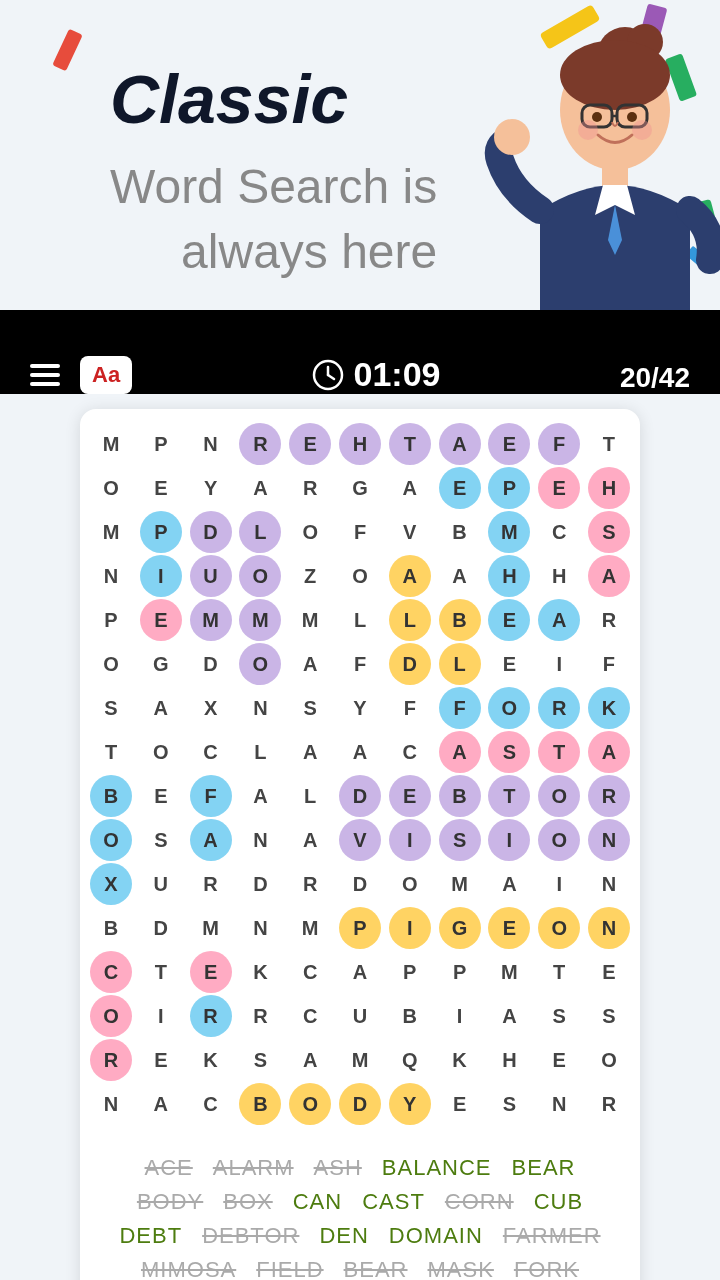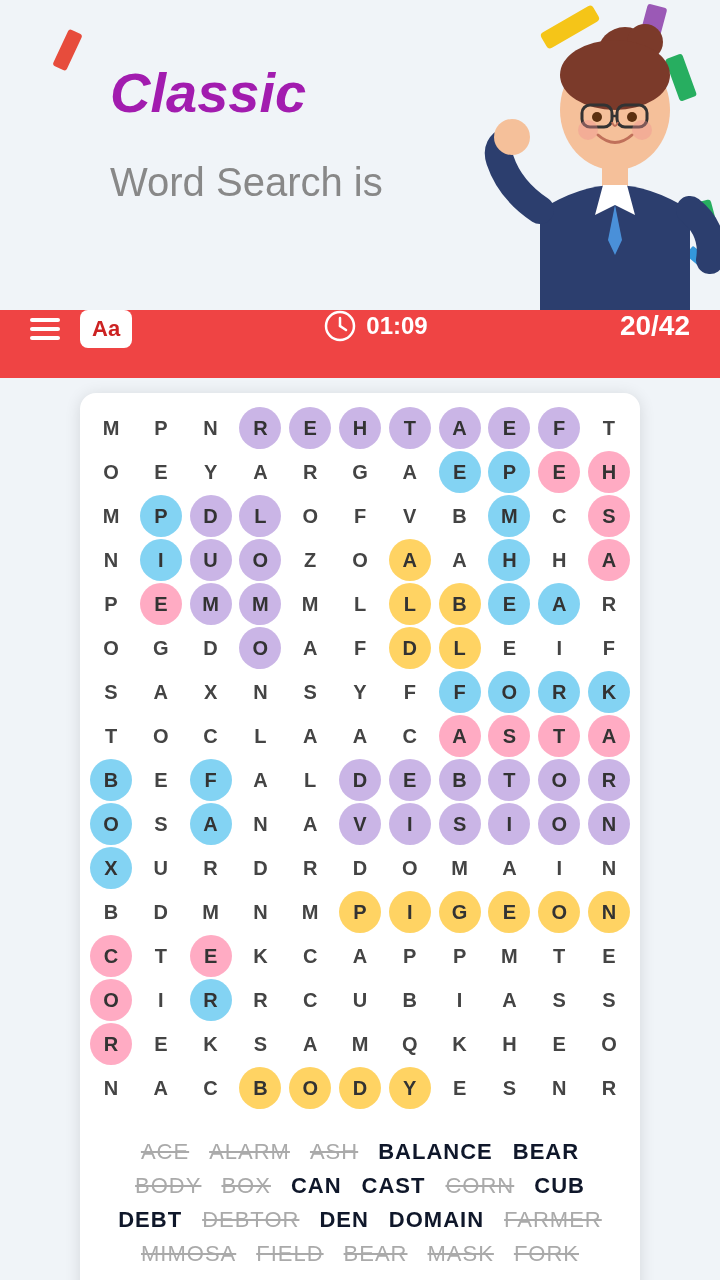--- a/index.html
+++ b/index.html
@@ -24,54 +24,54 @@
 
     .confetti-piece {
       position: absolute;
       border-radius: 2px;
     }
 
     .classic-title {
       position: absolute;
       top: 60px;
       left: 110px;
-      font-size: 56px;
+      font-size: 68px;
       font-weight: 900;
-      color: #a21caf;
+      color: #0f172a;
       font-style: italic;
       z-index: 2;
     }
 
     .subtitle {
       position: absolute;
       top: 155px;
       left: 110px;
-      font-size: 40px;
+      font-size: 48px;
       color: #888;
       line-height: 1.35;
       z-index: 2;
       text-align: right;
     }
 
     .character {
       position: absolute;
       right: 0;
       top: 0;
       width: 280px;
       height: 310px;
       z-index: 3;
     }
 
     
     .toolbar {
-      background: #ef4444;
+      background: #000000;
       width: 100%;
-      height: 68px;
-      display: flex;
-      align-items: flex-start;
+      height: 84px;
+      display: flex;
+      align-items: flex-end;
       justify-content: space-between;
       padding: 0 30px;
     }
 
     .toolbar-left {
       display: flex;
       align-items: center;
       gap: 20px;
     }
 
@@ -99,21 +99,21 @@
       font-size: 22px;
       font-weight: bold;
       cursor: pointer;
     }
 
     .timer {
       display: flex;
       align-items: center;
       gap: 10px;
       color: white;
-      font-size: 24px;
+      font-size: 34px;
       font-weight: bold;
     }
 
     .clock-icon {
       width: 32px;
       height: 32px;
     }
 
     .score {
       color: white;
@@ -166,22 +166,22 @@
       color: #666;
       letter-spacing: 1px;
     }
 
     .word-item.found {
       text-decoration: line-through;
       color: #aaa;
     }
 
     .word-item.active {
-      color: #0f172a;
-      font-weight: bold;
+      color: #4d7c0f;
+      font-weight: normal;
     }
 
     
     .card {
       background: white;
       border-radius: 16px;
       margin: 0 40px;
       padding: 0;
       overflow: hidden;
       box-shadow: 0 2px 16px rgba(0,0,0,0.12);
@@ -196,20 +196,21 @@
   <div class="confetti-piece" style="width:20px;height:60px;background:#9b59b6;top:5px;right:60px;transform:rotate(15deg);border-radius:3px;"></div>
   <div class="confetti-piece" style="width:18px;height:45px;background:#27ae60;top:55px;right:30px;transform:rotate(-20deg);border-radius:3px;"></div>
   <div class="confetti-piece" style="width:15px;height:40px;background:#e74c3c;top:30px;left:60px;transform:rotate(25deg);border-radius:3px;"></div>
   <div class="confetti-piece" style="width:12px;height:35px;background:#27ae60;top:200px;right:5px;transform:rotate(-15deg);border-radius:3px;"></div>
   <div class="confetti-piece" style="width:18px;height:12px;background:#3498db;top:250px;right:15px;transform:rotate(40deg);border-radius:2px;"></div>
 
   <div class="classic-title">Classic</div>
 
   <div class="subtitle">
     <span>Word Search is</span><br>
+    <span>always here</span>
   </div>
 
   <div class="character">
     <svg viewBox="0 0 280 310" xmlns="http://www.w3.org/2000/svg">
 
       <circle cx="185" cy="55" r="28" fill="#7b3a2a"></circle>
       <circle cx="205" cy="42" r="18" fill="#7b3a2a"></circle>
 
       <ellipse cx="175" cy="110" rx="55" ry="60" fill="#f5c09a"></ellipse>
 

